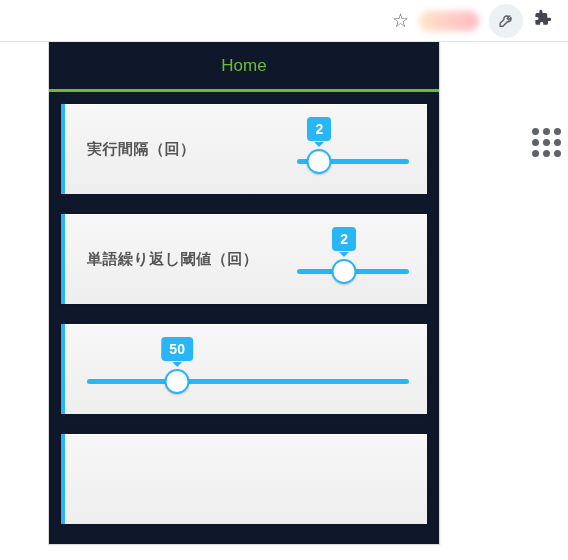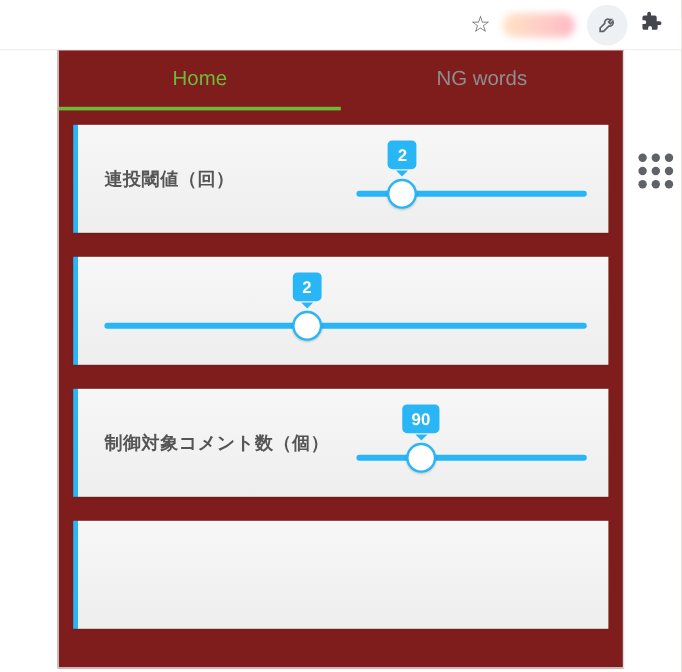--- a/index.html
+++ b/index.html
@@ -24,25 +24,25 @@
   }
   .wrench-wrap {
     width: 34px; height: 34px; border-radius: 50%;
     background: #eef1f4; display:flex; align-items:center; justify-content:center;
   }
   .puzzle-icon { font-size: 18px; color: #43474d; }
   
   .popup {
     position: absolute;
     left: 48px; top: 42px;
-    width: 472px;
-    background: #7f1d1d;
+    width: 392px;
+    background: #0f172a;
     border: 1px solid #dcdcdc;
     border-top: none;
-    padding-bottom: 12px;
+    padding-bottom: 0;
     box-shadow: 1px 1px 0 rgba(0,0,0,0.03);
   }
   .tabs {
     display: flex;
     height: 50px;
   }
   .tab {
     flex: 1;
     display: flex;
     align-items: center;
@@ -162,42 +162,41 @@
     <span></span>
     <span></span>
   <span></span>
     <span></span>
     <span></span>
 </div>
 
 <div class="popup">
   <div class="tabs">
     <div class="tab active">Home</div>
-    <div class="tab">NG words</div>
   </div>
   <div id="panels">
       <div class="panel">
-        <div class="label">連投閾値（回）</div>
+        <div class="label">実行間隔（回）</div>
         <div class="slider-zone">
           <div class="track"></div>
           <div class="badge" style="left:20%">2</div>
           <div class="thumb" style="left:20%"></div>
         </div>
       </div>
       <div class="panel">
+        <div class="label">単語繰り返し閾値（回）</div>
         <div class="slider-zone">
           <div class="track"></div>
           <div class="badge" style="left:42%">2</div>
           <div class="thumb" style="left:42%"></div>
         </div>
       </div>
       <div class="panel">
-        <div class="label">制御対象コメント数（個）</div>
         <div class="slider-zone">
           <div class="track"></div>
-          <div class="badge" style="left:28%">90</div>
+          <div class="badge" style="left:28%">50</div>
           <div class="thumb" style="left:28%"></div>
         </div>
       </div>
       <div class="panel">
       </div>
     </div>
 </div>
 
 </body></html>

